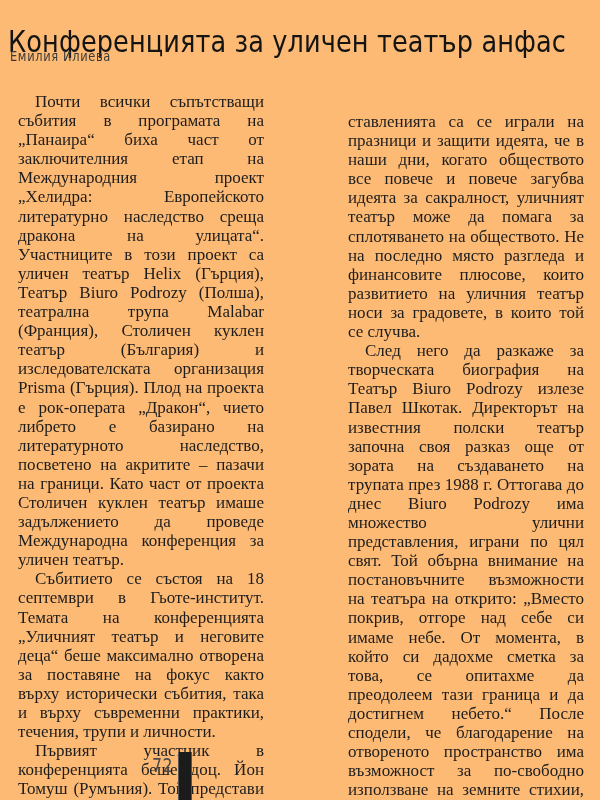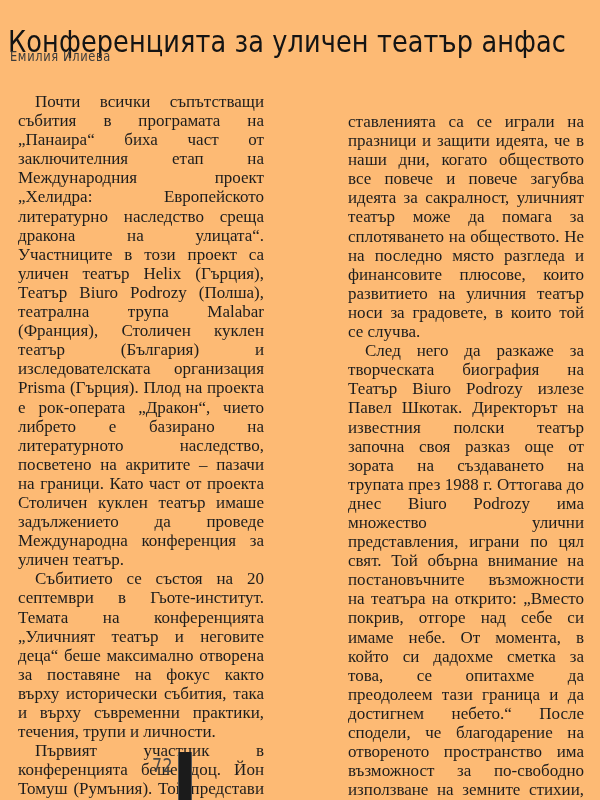--- a/index.html
+++ b/index.html
@@ -126,21 +126,21 @@
 <div class="page">
 
   <h1 class="article-title">Конференцията за уличен театър анфас</h1>
 
   <div class="author-byline">Емилия Илиева</div>
 
   <div class="columns">
 
     <div class="col col-left">
       <p>Почти всички съпътстващи събития в програмата на „Панаира“ биха част от заключителния етап на Международния проект „Хелидра: Европейското литературно наследство среща дракона на улицата“. Участниците в този проект са уличен театър Helix (Гърция), Театър Biuro Podrozy (Полша), театрална трупа Malabar (Франция), Столичен куклен театър (България) и изследователската организация Prisma (Гърция). Плод на проекта е рок-операта „Дракон“, чието либрето е базирано на литературното наследство, посветено на акритите – пазачи на граници. Като част от проекта Столичен куклен театър имаше задължението да проведе Международна конференция за уличен театър.</p>
-      <p>Събитието се състоя на 20 септември в Гьоте-институт. Темата на конференцията „Уличният театър и неговите деца“ беше максимално отворена за поставяне на фокус както върху исторически събития, така и върху съвременни практики, течения, трупи и личности.</p>
+      <p>Събитието се състоя на 18 септември в Гьоте-институт. Темата на конференцията „Уличният театър и неговите деца“ беше максимално отворена за поставяне на фокус както върху исторически събития, така и върху съвременни практики, течения, трупи и личности.</p>
       <p>Първият участник в конференцията беше доц. Йон Томуш (Румъния). Той представи доклад на тема „Уличният театър в контекста на съвременните изпълнителски изкуства“, като разгледа уличния театър като широко застъпена част от театралните фестивали в Единбург, Авиньон и Сибиу (градовете с най-големи театрални фестивали в света). Също така подчерта възможността за среща с изкуството, която уличния театър дава на аудиториите, които по ред причини не посещават театралните салони. Освен това той се върна към произхода на уличния театър в средните векове, когато пред-</p>
     </div>
 
     <div class="col col-right">
       <p class="no-indent">ставленията са се играли на празници и защити идеята, че в наши дни, когато обществото все повече и повече загубва идеята за сакралност, уличният театър може да помага за сплотяването на обществото. Не на последно място разгледа и финансовите плюсове, които развитието на уличния театър носи за градовете, в които той се случва.</p>
       <p>След него да разкаже за творческата биография на Театър Biuro Podrozy излезе Павел Шкотак. Директорът на известния полски театър започна своя разказ още от зората на създаването на трупата през 1988 г. Оттогава до днес Biuro Podrozy има множество улични представления, играни по цял свят. Той обърна внимание на постановъчните възможности на театъра на открито: „Вместо покрив, отгоре над себе си имаме небе. От момента, в който си дадохме сметка за това, се опитахме да преодолеем тази граница и да достигнем небето.“ После сподели, че благодарение на отвореното пространство има възможност за по-свободно използване на земните стихии, като огъня и водата, и така се постига много по-силно въздействие върху зрителите. След това той говори и за трудностите, и за съображенията, които трябва да се имат предвид при представления на открито – къде да се построи сцената, как да се преодолеят шума от уличния трафик, светлините от градските реклами и пр. С усмивка разказа, че са чести случаите, в които охраната не пуска някои от актьорите да излязат на сцената, защото не може да ги различи от зрителите. Завърши своя разказ с клип на направен от Biuro Podrozy – хепънинг за насилието над жените, случил се в Индия. Клипът ясно показва и трудността на</p>
     </div>
 
   </div>
 

